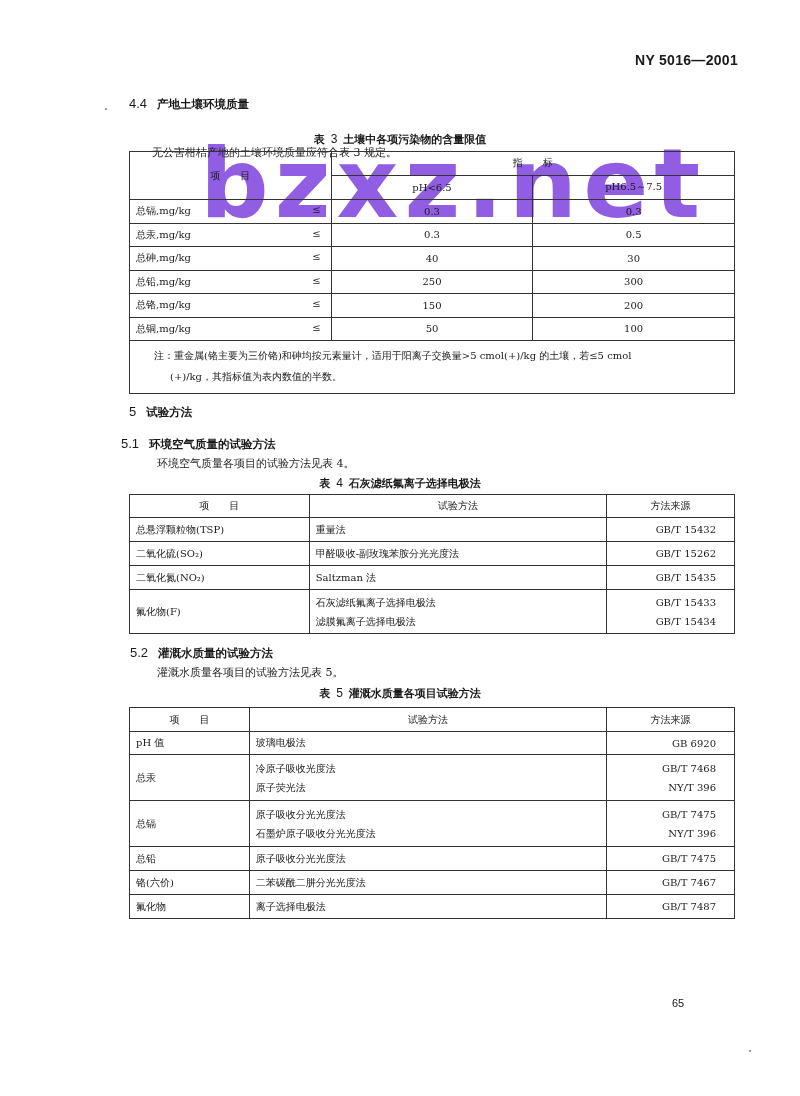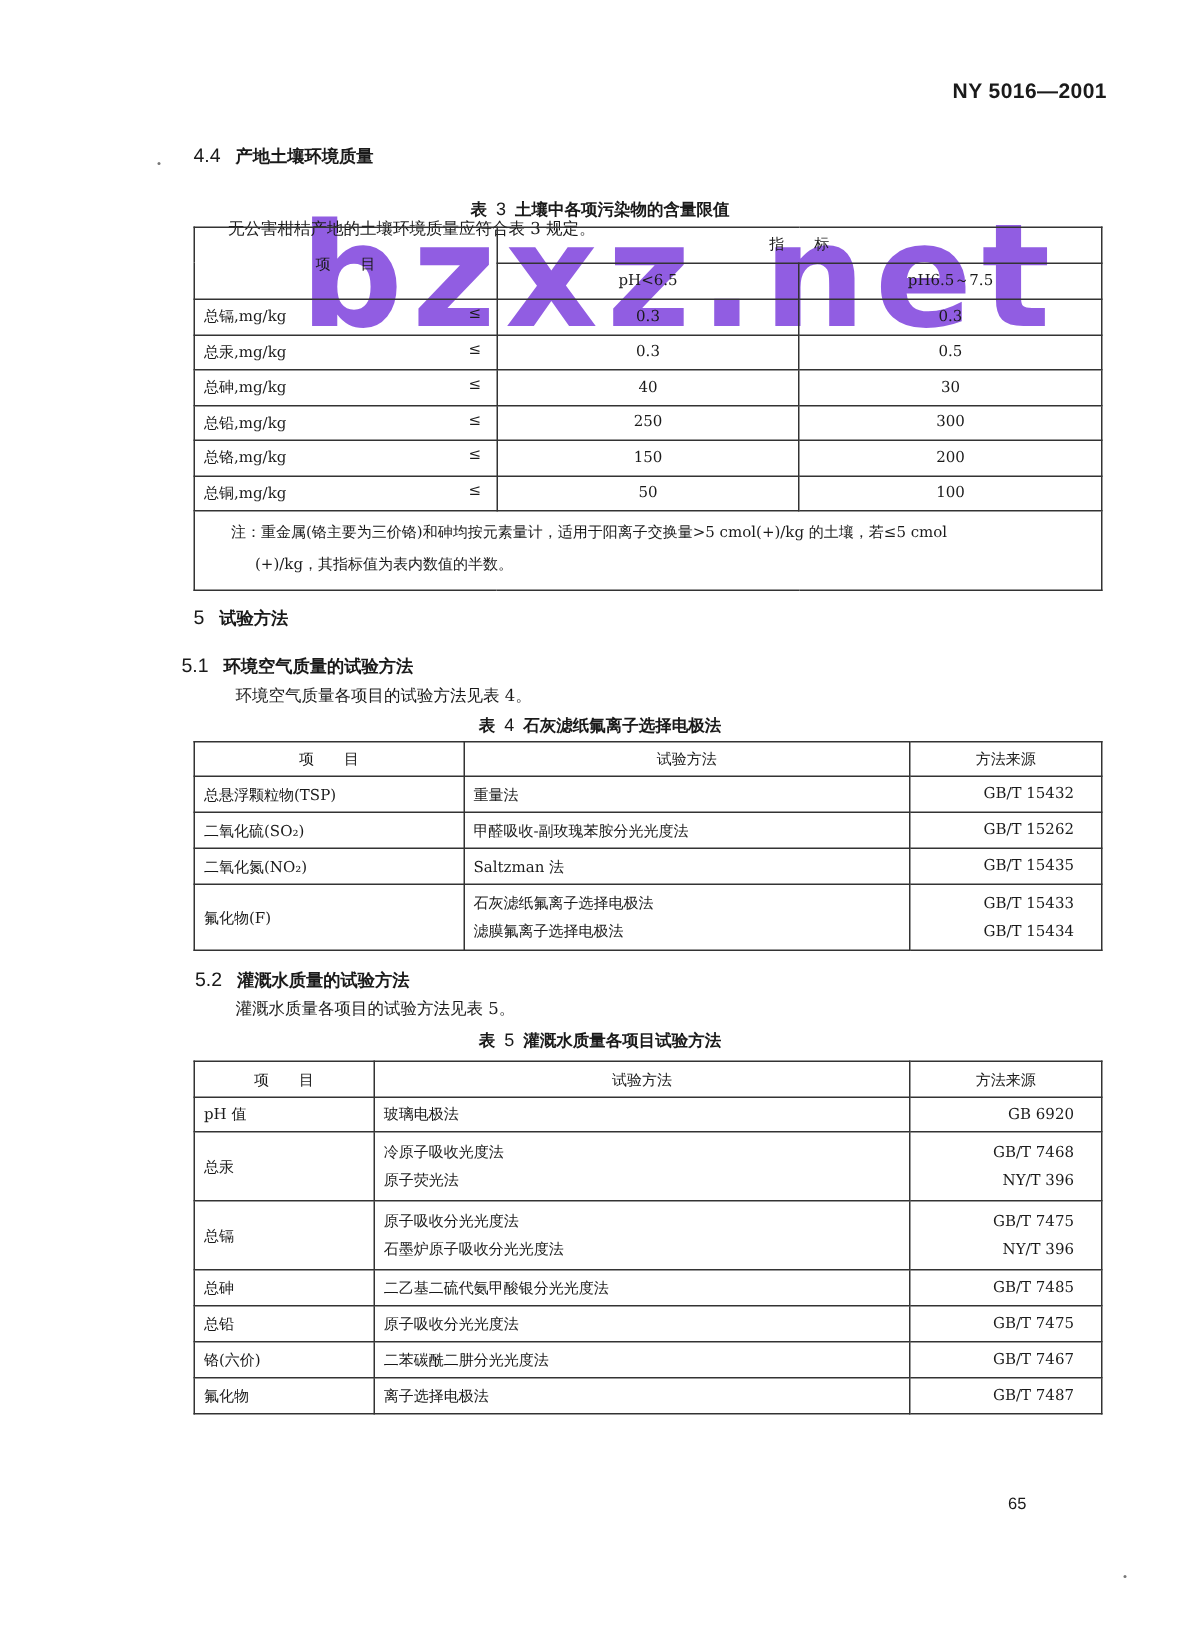--- a/index.html
+++ b/index.html
@@ -191,25 +191,20 @@
     <td style="line-height:19px;">
       <div>原子吸收分光光度法</div>
       <div>石墨炉原子吸收分光光度法</div>
     </td>
     <td class="r" style="line-height:19px;">
       <div>GB/T 7475</div>
       <div>NY/T 396</div>
     </td>
   </tr>
   <tr style="height:24px;">
-    <td>总砷</td>
-    <td>二乙基二硫代氨甲酸银分光光度法</td>
-    <td class="r">GB/T 7485</td>
-  </tr>
-  <tr style="height:24px;">
     <td>总铅</td>
     <td>原子吸收分光光度法</td>
     <td class="r">GB/T 7475</td>
   </tr>
   <tr style="height:24px;margin-top:32px;">
     <td>铬(六价)</td>
     <td>二苯碳酰二肼分光光度法</td>
     <td class="r">GB/T 7467</td>
   </tr>
   <tr style="height:24px;">

